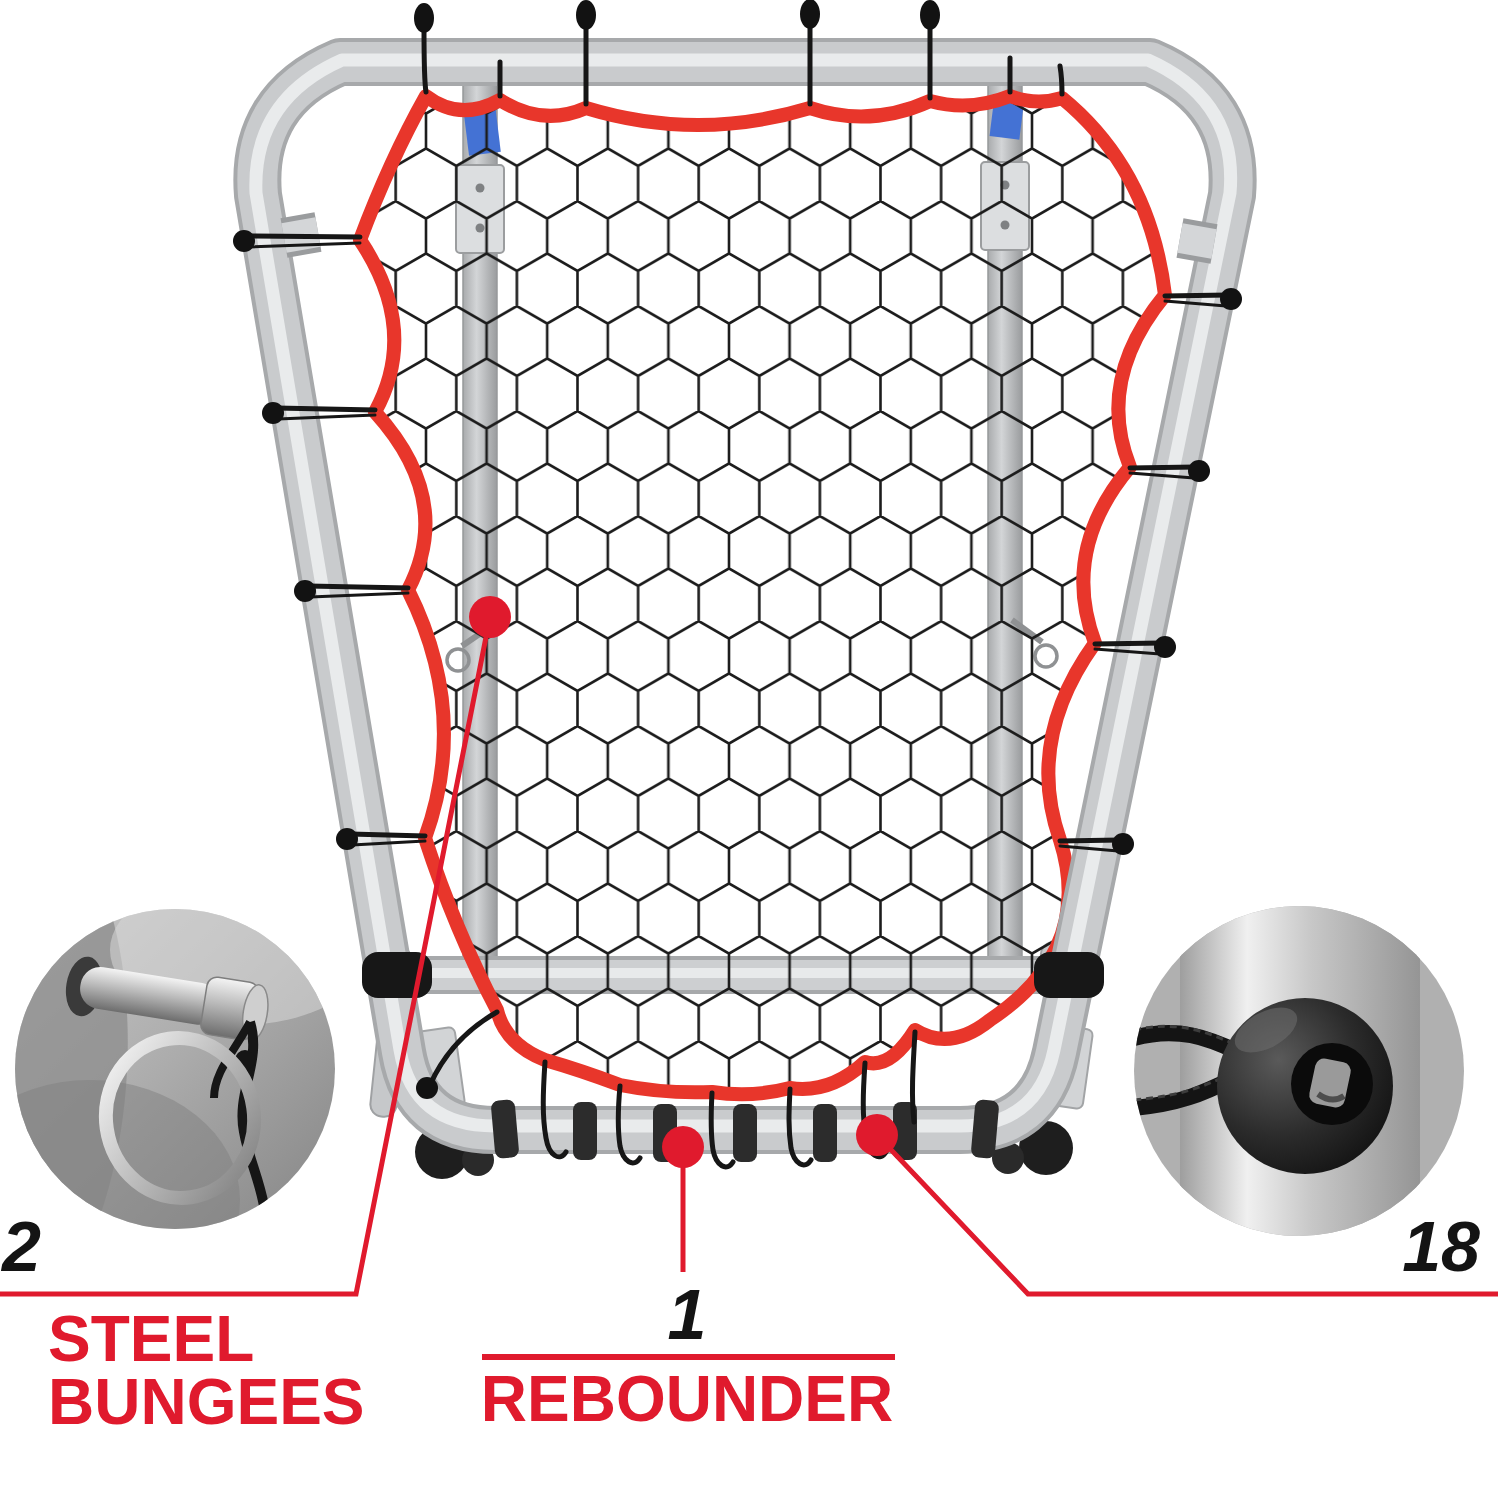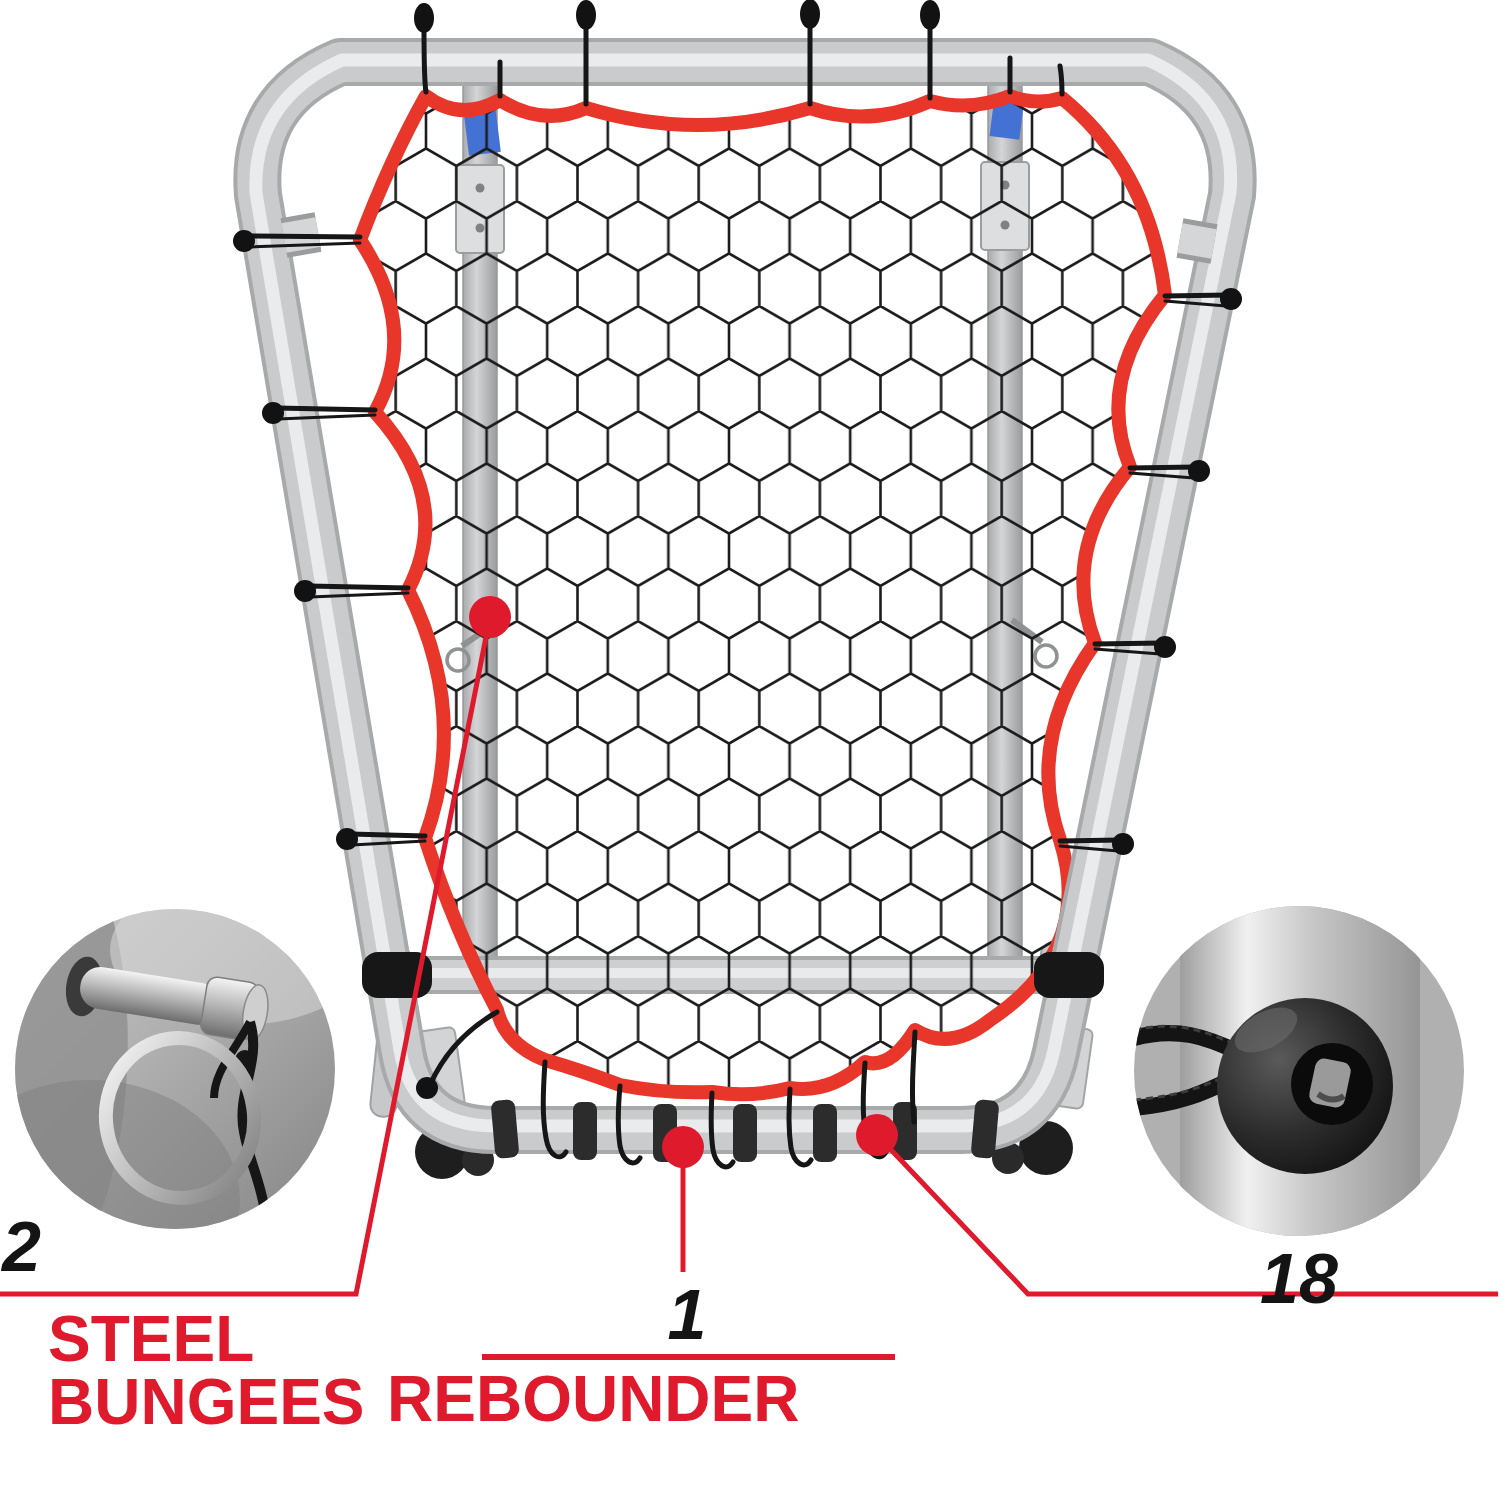--- a/index.html
+++ b/index.html
@@ -23,23 +23,23 @@
     position:absolute;color:var(--number-black);
     font-style:italic;font-weight:700;font-size:70px;line-height:70px;
   }
   .lbl{
     position:absolute;color:var(--accent-red);
     font-weight:700;font-size:64px;line-height:63px;letter-spacing:0px;white-space:nowrap;
   }
   .lbl span{display:block;}
   #num-left{left:2px;top:1212px;width:150px;text-align:left;}
   #num-center{left:597px;top:1280px;width:180px;text-align:center;}
-  #num-right{right:20px;top:1244px;width:220px;text-align:left;}
+  #num-right{right:20px;top:1212px;width:220px;text-align:right;}
   #lbl-left{left:8px;top:1308px;text-align:left;margin-left:40px;}
-  #lbl-center{left:387px;top:1368px;width:600px;}
+  #lbl-center{left:387px;top:1368px;width:600px;text-align:center;}
   #lbl-right{right:8px;top:1308px;text-align:right;}
 </style>
 </head>
 <body>
 
 <div id="stage">
 
   <svg id="scene" width="1500" height="1498" viewBox="0 0 1500 1498">
     <defs>
       <pattern id="hexnet" width="60.6" height="105" patternUnits="userSpaceOnUse" patternTransform="translate(426,96)">

